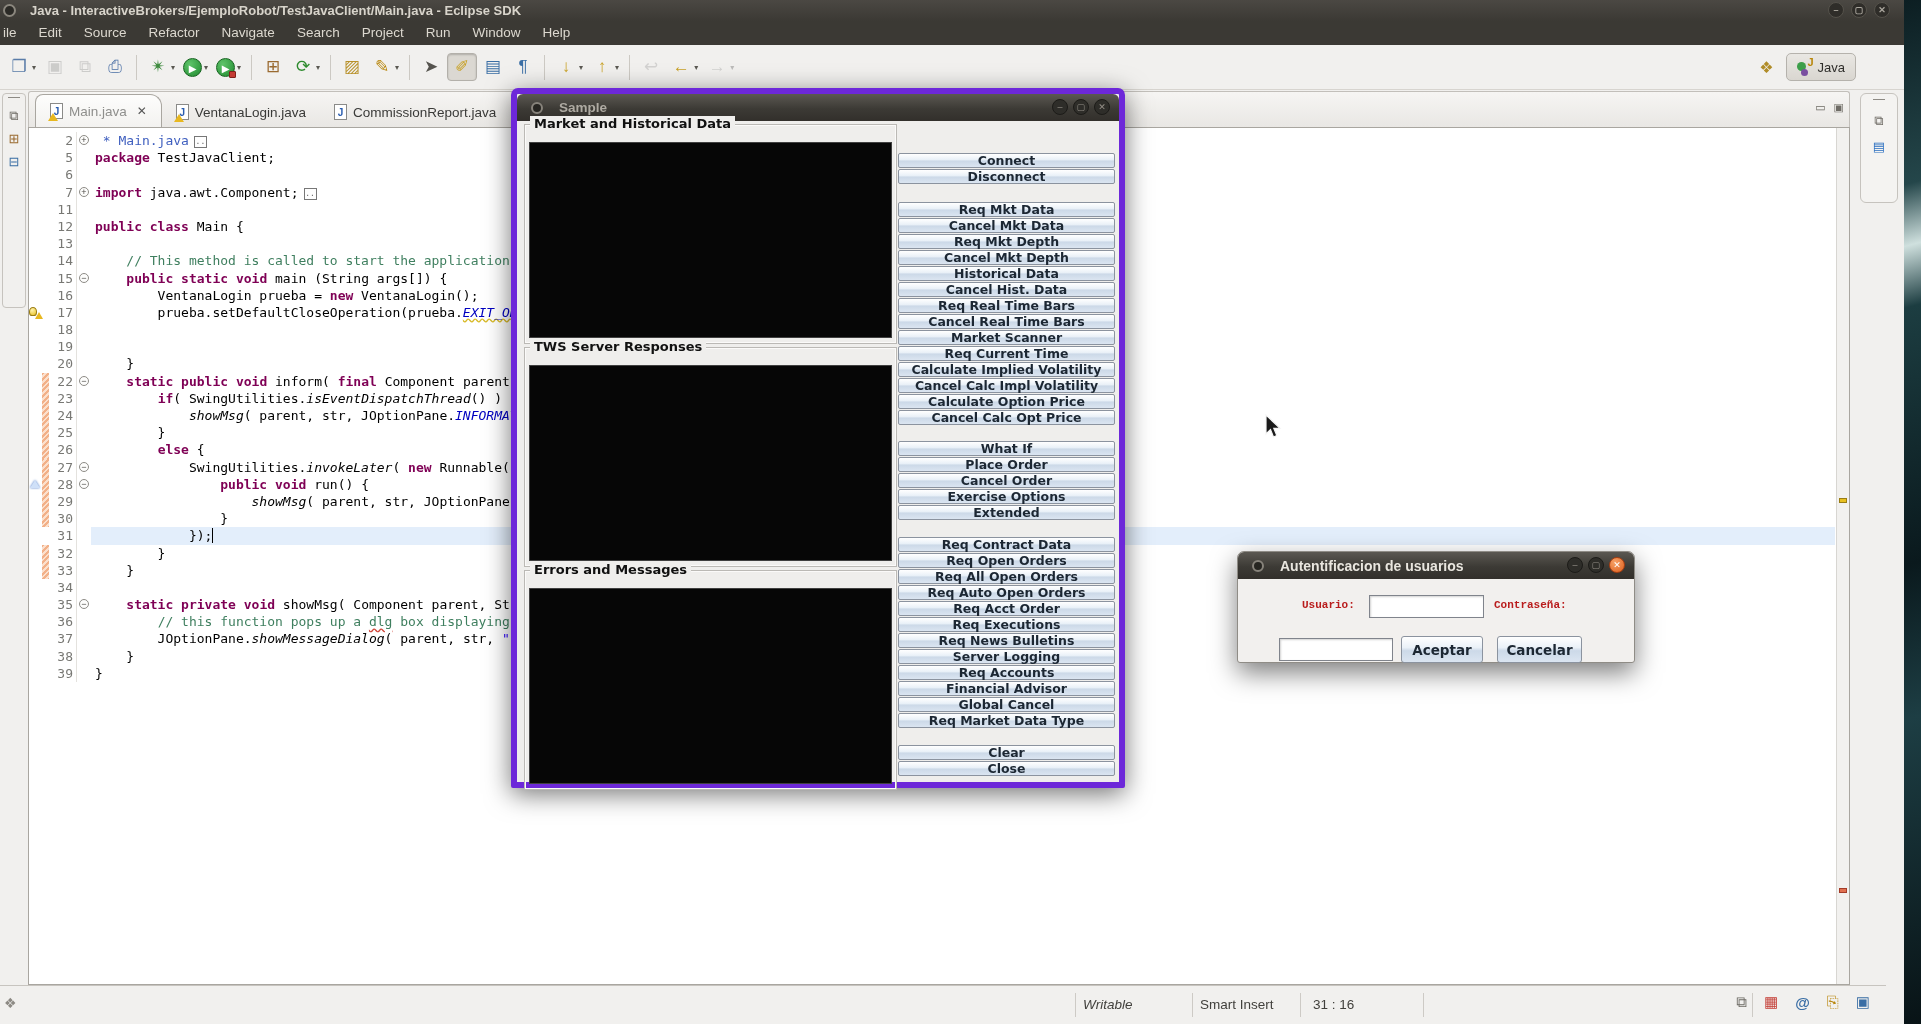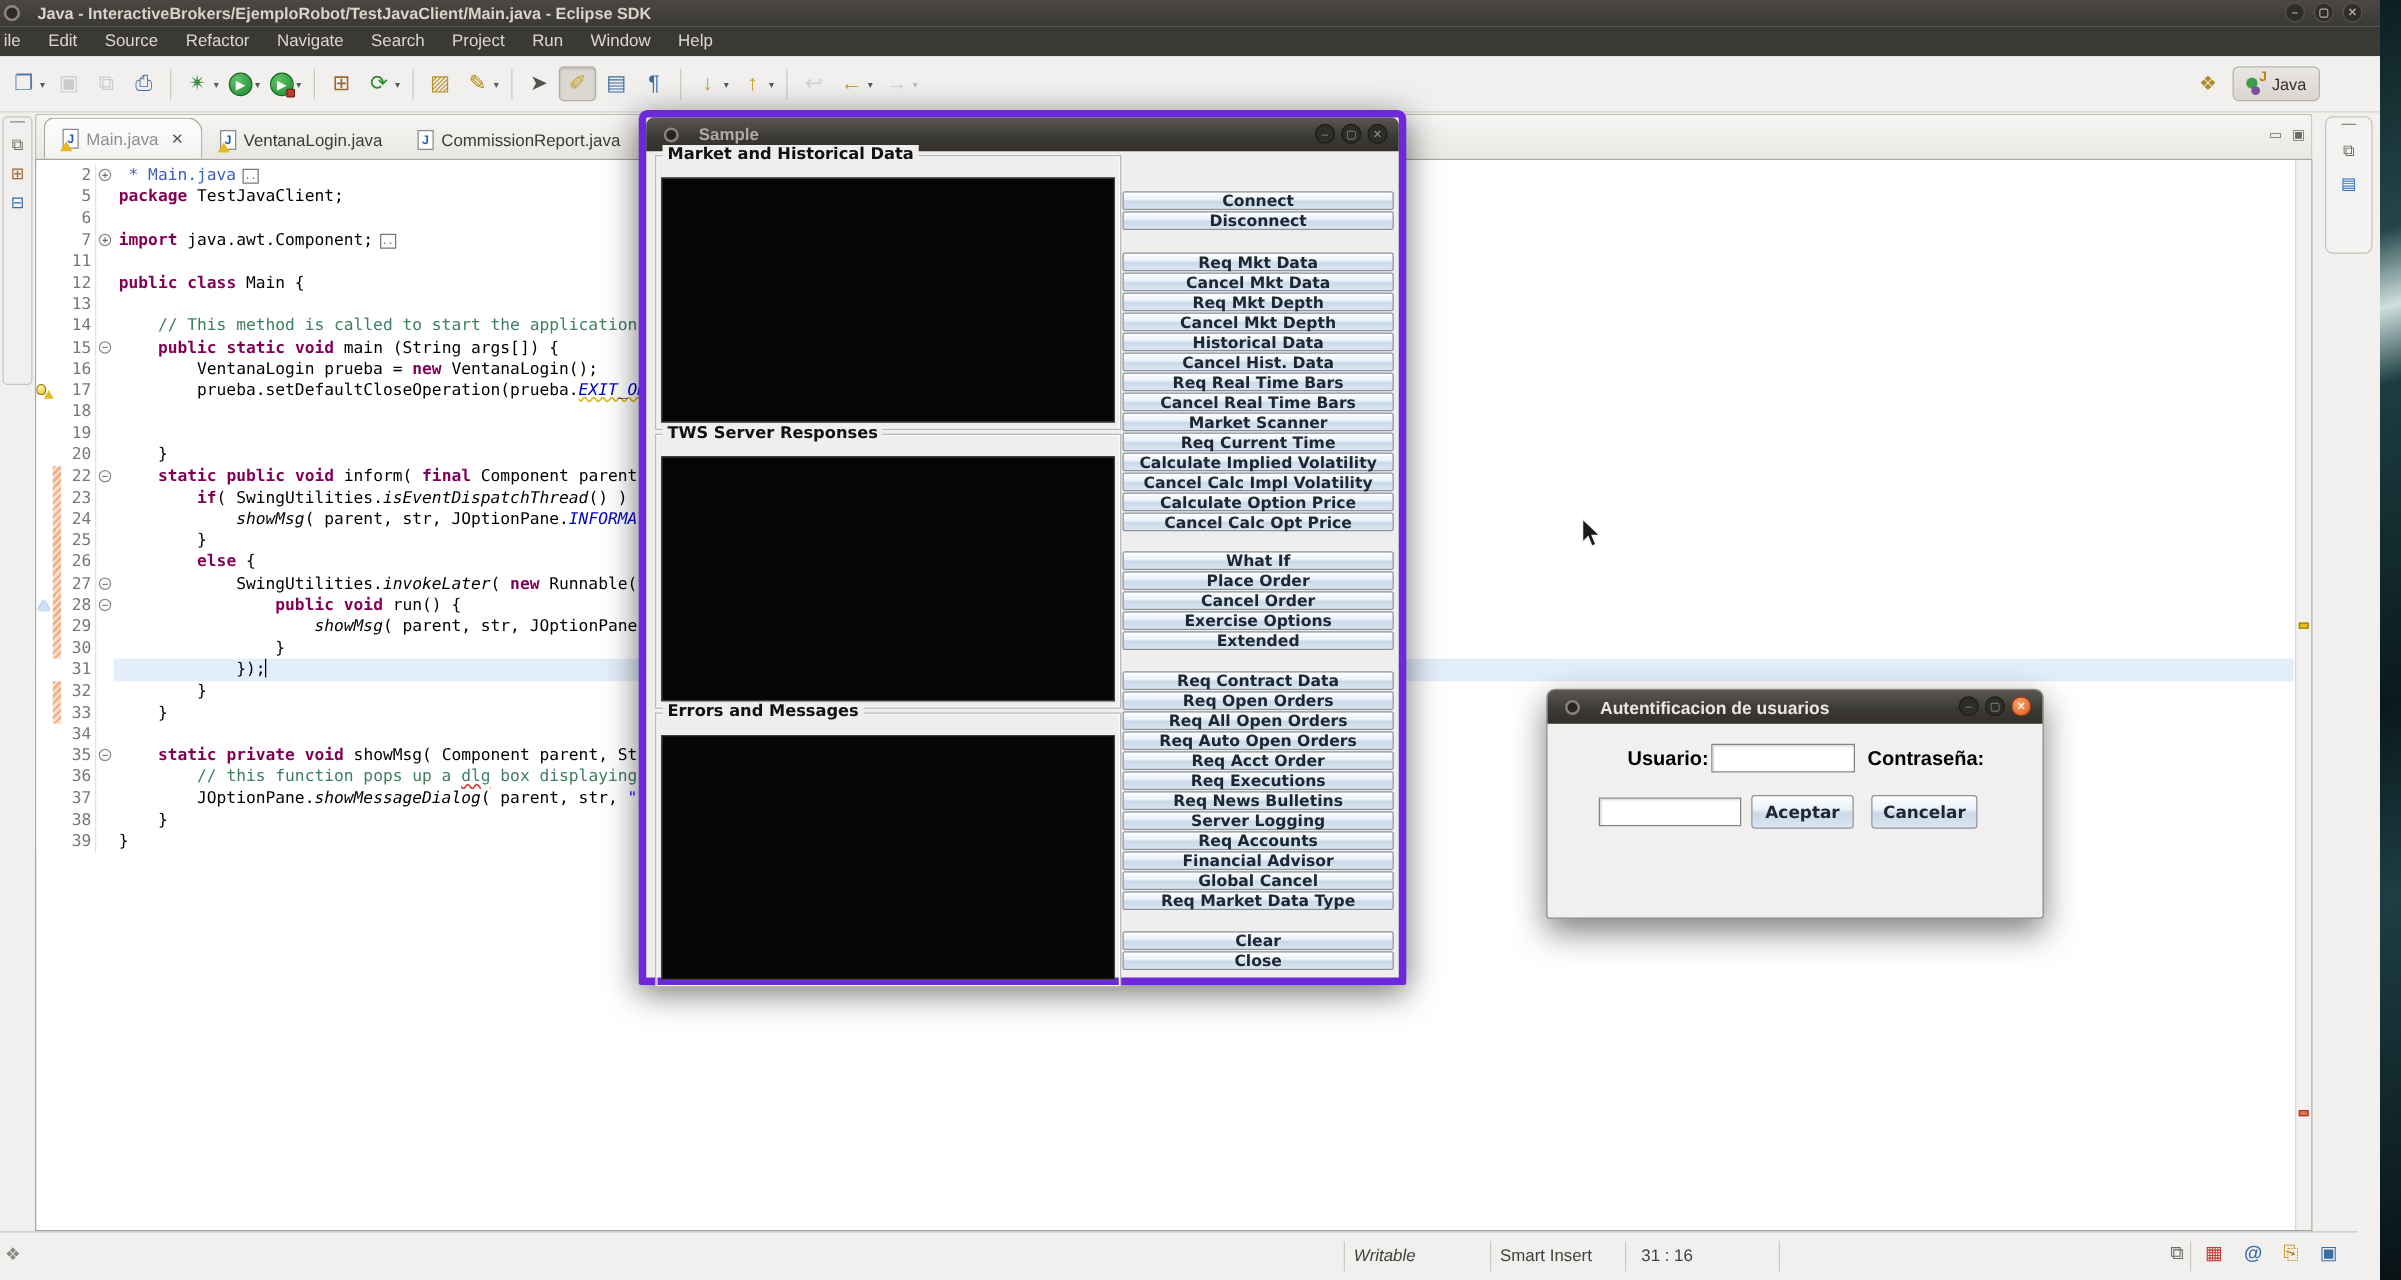--- a/index.html
+++ b/index.html
@@ -159,26 +159,26 @@
     box-shadow:inset 0 0 0 1px #fbfaf9; }
   .g-title { position:absolute; top:-9px; left:5px; background:#efeeec; padding:0 4px;
     font-family:"DejaVu Sans",sans-serif; font-weight:bold; font-size:13px; color:#111; }
   .black-panel { position:absolute; left:4px; right:4px; top:17px; bottom:5px; background:#060606;
     border:1px solid #404040; }
   .btncol { position:absolute; left:381px; top:0; width:217px; }
   .btn-group { position:absolute; left:0; width:217px; }
   .sample-btn { height:15px; margin-bottom:1px; font-size:12.5px; width:100%; }
 
   
-  .auth { position:absolute; left:1237px; top:551px; width:398px; height:184px; z-index:6;
+  .auth { position:absolute; left:1237px; top:551px; width:398px; height:112px; z-index:6;
     background:#f2f0ee; border-radius:7px 7px 3px 3px; border:1px solid #8f8c86;
     box-shadow:0 10px 26px rgba(0,0,0,.5); }
   .auth .dlg-title { color:#e9e6df; font-weight:bold; font-size:14px; }
-  .auth-label { position:absolute; font-family:Liberation Sans, sans-serif; font-weight:bold;
-    font-size:16px; color:#000000; }
+  .auth-label { position:absolute; font-family:Liberation Mono, monospace; font-weight:bold;
+    font-size:11px; color:#b91c1c; }
   .auth-input { position:absolute; height:23px; background:#fff; border:1px solid #80848c;
     box-shadow:inset 1px 1px 2px rgba(0,0,0,.18); font-size:13px; padding:0 4px; width:115px; }
   .auth-btn { position:absolute; height:27px; font-size:13.5px; border-radius:3px; }
 
   
   .cursor { position:absolute; left:1264px; top:414px; z-index:9; }
 </style>
 </head>
 <body>
 

